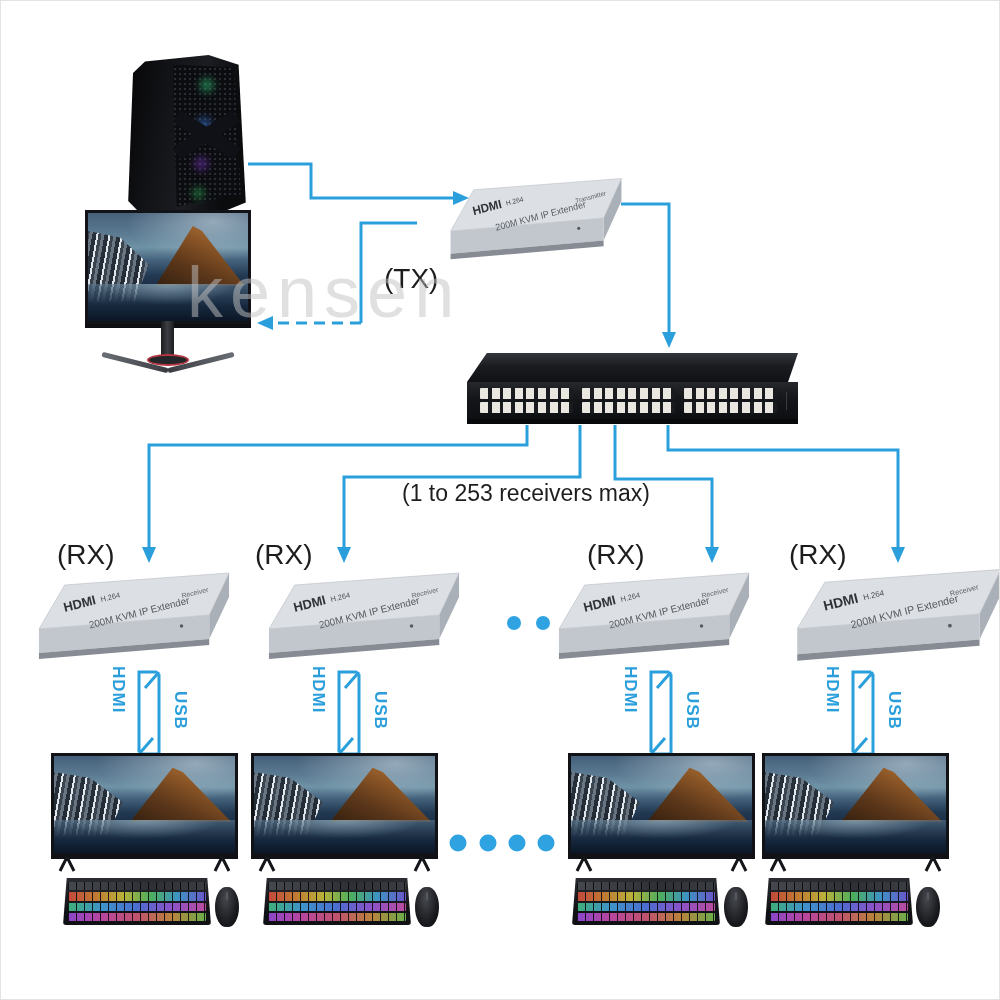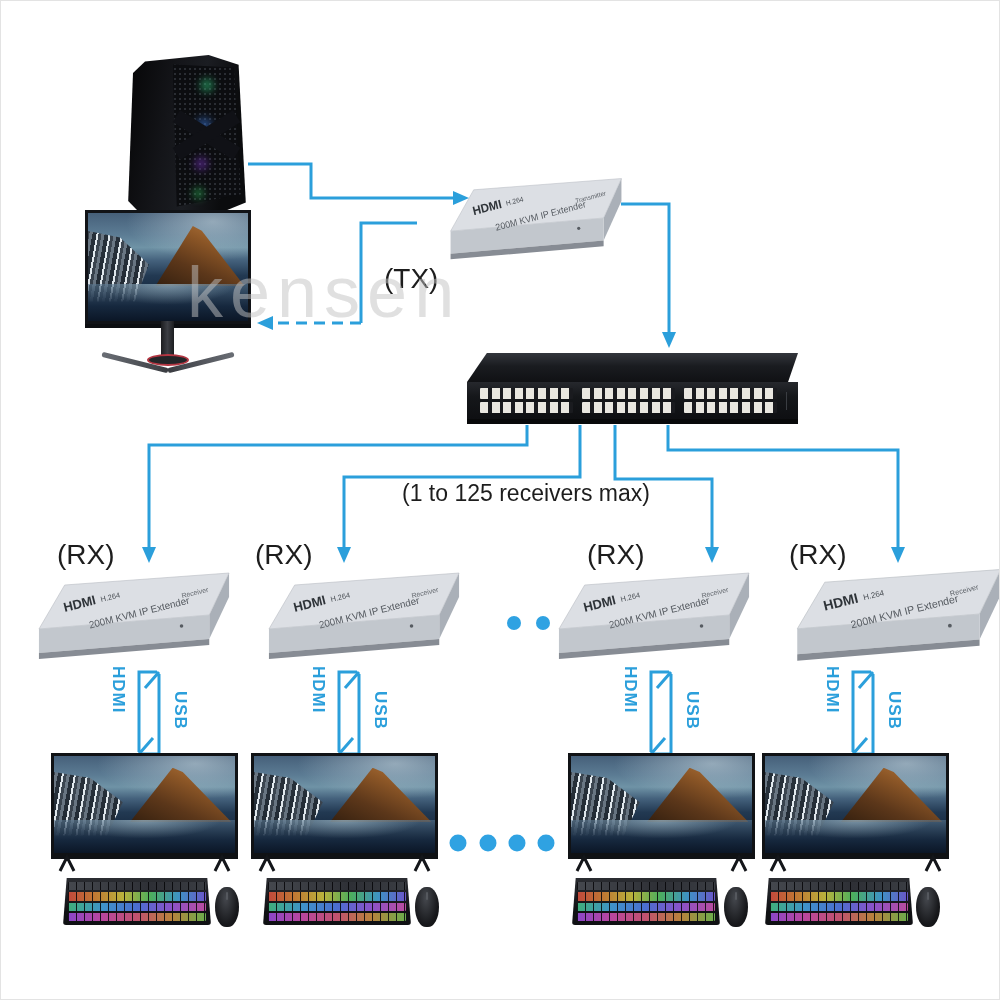--- a/index.html
+++ b/index.html
@@ -142,21 +142,21 @@
         </div>
       <div class="pgroup">
           <div class="prow"></div>
           <div class="prow"></div>
         </div>
       <div class="sw-label"></div>
     </div>
     <div class="sw-base"></div>
   </div>
 
-  <div class="note">(1 to 125 receivers max)</div>
+  <div class="note">(1 to 253 receivers max)</div>
 
   <div class="lbl" style="left:56px;top:538px;width:78px;">(RX)</div>
   <div class="lbl" style="left:254px;top:538px;width:78px;">(RX)</div>
   <div class="lbl" style="left:586px;top:538px;width:78px;">(RX)</div>
   <div class="lbl" style="left:788px;top:538px;width:78px;">(RX)</div>
 
   <div class="ext" style="left:34px;top:564px;width:198px;height:100px;">
     <svg viewBox="0 0 200 100" preserveAspectRatio="none">
       <polygon points="176,50 196,8 196,32 176,74" fill="#aab0b8"></polygon>
       <polygon points="4,64 30,20 196,8 176,50" fill="#dcdfe4" stroke="#b8bcc2" stroke-width="0.6"></polygon>

